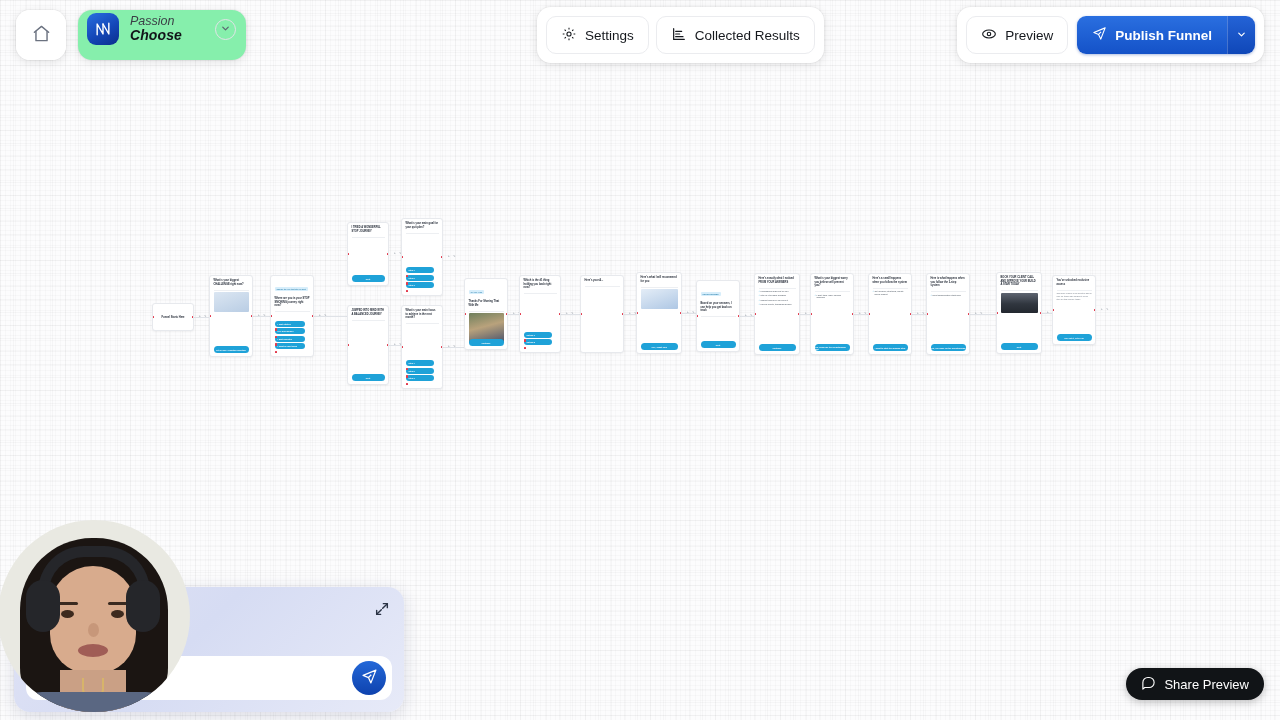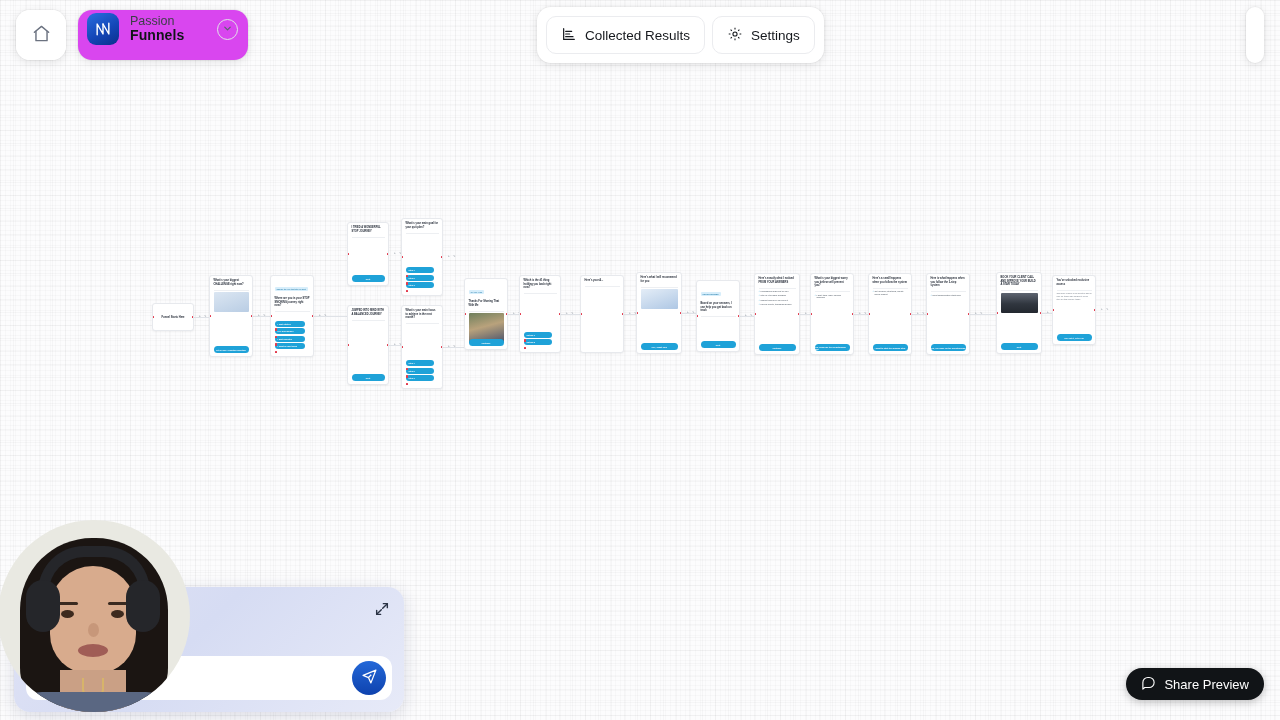--- a/index.html
+++ b/index.html
@@ -45,25 +45,26 @@
 
   
   .tb-left  { left: 16px; top: 10px; height: 50px; padding: 0; border-radius: 14px; }
   .home-btn {
     width: 50px; height: 50px; border-radius: 14px;
     display: flex; align-items: center; justify-content: center;
     background: #fff; cursor: pointer;
   }
   .tb-brand {
     position: absolute; left: 78px; top: 10px; height: 50px;
-    background: #d946ef; border-radius: 14px;
+    background: #86efac; border-radius: 14px;
     box-shadow: 0 2px 10px rgba(0,0,0,0.10), 0 0 0 1px rgba(0,0,0,0.035);
     display: flex; align-items: center; gap: 11px;
     padding: 0 10px 12px 9px;
     pointer-events: auto;
+    font-style: italic;
   }
   .brand-logo {
     width: 32px; height: 32px; border-radius: 9px;
     background: linear-gradient(150deg, #2a6fe0 0%, #1447b8 55%, #0b2f8c 100%);
     display: flex; align-items: center; justify-content: center;
     flex: 0 0 auto;
   }
   .brand-text { line-height: 1.12; padding-right: 22px; }
   .brand-top { font-size: 12.5px; color: #3b3f46; }
   .brand-bottom { font-size: 14px; font-weight: 700; color: #111418; letter-spacing: .1px; }
@@ -453,55 +454,82 @@
 
   <div class="tb-brand">
     <div class="brand-logo">
       <svg width="20" height="20" viewBox="0 0 24 24" fill="none" stroke="#ffffff" stroke-width="1.7" stroke-linecap="round" stroke-linejoin="round">
         <path d="M5 19V6l7 12V6"></path>
           <path d="M19 5v13l-7-12"></path>
       </svg>
     </div>
     <div class="brand-text">
       <div class="brand-top">Passion</div>
-      <div class="brand-bottom">Funnels</div>
+      <div class="brand-bottom">Choose</div>
     </div>
     <div class="brand-chev">
       <span>
         <svg width="11" height="11" viewBox="0 0 24 24" fill="none" stroke="#5b6270" stroke-width="2.6" stroke-linecap="round" stroke-linejoin="round">
             <path d="M6 9l6 6 6-6"></path>
           </svg>
       </span>
     </div>
   </div>
 
   <div class="tb-group tb-center">
+    <div class="tb-btn">
+      <span>
+        <svg width="16" height="16" viewBox="0 0 24 24" fill="none" stroke="#15181d" stroke-width="1.6">
+            <circle cx="12" cy="12" r="3.1"></circle>
+            <path d="M12 2.6v2.6M12 18.8v2.6M21.4 12h-2.6M5.2 12H2.6M18.6 5.4l-1.9 1.9M7.3 16.7l-1.9 1.9M18.6 18.6l-1.9-1.9M7.3 7.3 5.4 5.4"></path>
+          </svg>
+      </span>
+      <span>Settings</span>
+    </div>
     <div class="tb-btn">
       <span>
         <svg width="16" height="16" viewBox="0 0 24 24" fill="none" stroke="#15181d" stroke-width="1.8" stroke-linecap="round">
             <path d="M4 4v16h16"></path>
             <path d="M7 8h9"></path>
             <path d="M7 12h6"></path>
             <path d="M7 16h11"></path>
           </svg>
       </span>
       <span>Collected  Results</span>
     </div>
+  </div>
+
+  <div class="tb-group tb-right">
     <div class="tb-btn">
       <span>
-        <svg width="16" height="16" viewBox="0 0 24 24" fill="none" stroke="#15181d" stroke-width="1.6">
-            <circle cx="12" cy="12" r="3.1"></circle>
-            <path d="M12 2.6v2.6M12 18.8v2.6M21.4 12h-2.6M5.2 12H2.6M18.6 5.4l-1.9 1.9M7.3 16.7l-1.9 1.9M18.6 18.6l-1.9-1.9M7.3 7.3 5.4 5.4"></path>
+        <svg width="16" height="16" viewBox="0 0 24 24" fill="none" stroke="#15181d" stroke-width="1.7">
+            <ellipse cx="12" cy="12" rx="9.5" ry="6"></ellipse>
+            <circle cx="12" cy="12" r="2.6"></circle>
           </svg>
       </span>
-      <span>Settings</span>
-    </div>
-  </div>
-
-  <div class="tb-group tb-right">
+      <span>Preview</span>
+    </div>
+    <div class="publish-wrap">
+      <div class="publish-main">
+        <span>
+          <svg width="15" height="15" viewBox="0 0 24 24" fill="none" stroke="#fff" stroke-width="1.8" stroke-linejoin="round">
+              <path d="M21 3 3 10.5l7.5 3L14 21l7-18z"></path>
+              <path d="M10.5 13.5 14.5 9.5"></path>
+            </svg>
+        </span>
+        <span>Publish Funnel</span>
+      </div>
+      <div class="publish-caret">
+        <span>
+          <svg width="11" height="11" viewBox="0 0 24 24" fill="none" stroke="#fff" stroke-width="2.6" stroke-linecap="round" stroke-linejoin="round">
+              <path d="M6 9l6 6 6-6"></path>
+            </svg>
+        </span>
+      </div>
+    </div>
   </div>
 </div>
 
 <div class="assistant">
   <div class="assistant-expand">
     <svg width="16" height="16" viewBox="0 0 24 24" fill="none" stroke="#2b3446" stroke-width="2.1" stroke-linecap="round" stroke-linejoin="round">
       <path d="M14 4h6v6"></path>
         <path d="M20 4l-7 7"></path>
         <path d="M10 20H4v-6"></path>
         <path d="M4 20l7-7"></path>

